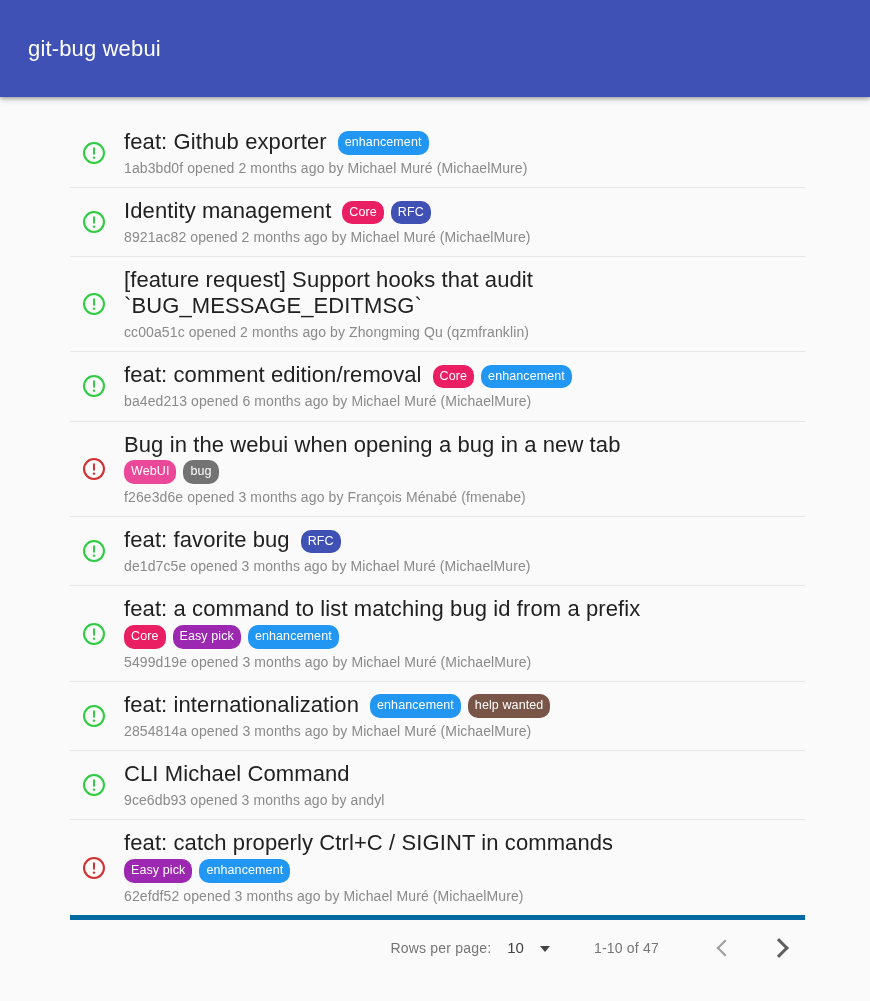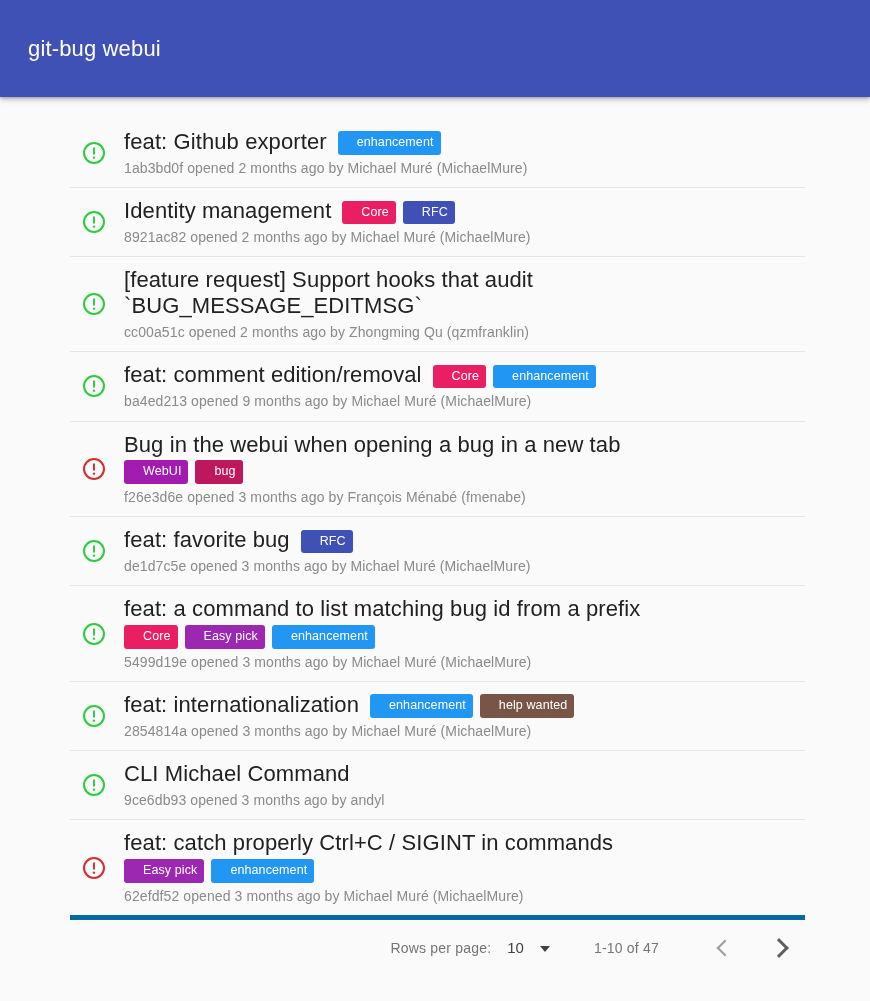--- a/index.html
+++ b/index.html
@@ -99,22 +99,22 @@
     gap: 7px;
     align-items: center;
   }
   .labels.own-line { margin-top: 3px; }
 
   .label-chip {
     display: inline-block;
     color: #ffffff;
     font-size: 12.5px;
     line-height: 1;
-    padding: 5px 7px 6px 19px;
-    border-radius: 3px;
+    padding: 5px 7px 6px 7px;
+    border-radius: 10px;
     white-space: nowrap;
     font-weight: 400;
     letter-spacing: 0.1px;
   }
 
   .bug-meta {
     margin-top: 4px;
     font-size: 14px;
     color: #8a8a8a;
     line-height: 1.3;
@@ -274,38 +274,38 @@
             </span>
           </div>
           <div class="bug-main">
             <div class="title-line">
               <span class="bug-title">feat: comment edition/removal</span>
               <span class="labels">
                 <span class="label-chip" style="background: rgb(233, 30, 99);">Core</span>
                 <span class="label-chip" style="background: rgb(33, 150, 243);">enhancement</span>
               </span>
             </div>
-            <div class="bug-meta">ba4ed213 opened 9 months ago by Michael Muré (MichaelMure)</div>
+            <div class="bug-meta">ba4ed213 opened 6 months ago by Michael Muré (MichaelMure)</div>
           </div>
         </div>
         <div class="bug-row">
           <div class="status-cell">
             <span class="status-icon">
               <svg width="26" height="26" viewBox="0 0 24 24" aria-hidden="true">
                 <circle cx="12" cy="12" r="9.2" fill="none" stroke="#d32f2f" stroke-width="1.9"></circle>
                 <rect x="11.1" y="6.6" width="1.8" height="7" rx="0.9" fill="#d32f2f"></rect>
                 <circle cx="12" cy="16.3" r="1.1" fill="#d32f2f"></circle>
               </svg>
             </span>
           </div>
           <div class="bug-main"><div class="title-line">
               <span class="bug-title">Bug in the webui when opening a bug in a new tab</span>
             </div><span class="labels own-line">
-              <span class="label-chip" style="background: #a21caf;">WebUI</span>
-              <span class="label-chip" style="background: #be185d;">bug</span>
+              <span class="label-chip" style="background: #ec4899;">WebUI</span>
+              <span class="label-chip" style="background: #737373;">bug</span>
             </span><div class="bug-meta">f26e3d6e opened 3 months ago by François Ménabé (fmenabe)</div></div>
         </div>
         <div class="bug-row">
           <div class="status-cell">
             <span class="status-icon">
               <svg width="26" height="26" viewBox="0 0 24 24" aria-hidden="true">
                 <circle cx="12" cy="12" r="9.2" fill="none" stroke="#2ecc40" stroke-width="1.9"></circle>
                 <rect x="11.1" y="6.6" width="1.8" height="7" rx="0.9" fill="#2ecc40"></rect>
                 <circle cx="12" cy="16.3" r="1.1" fill="#2ecc40"></circle>
               </svg>

